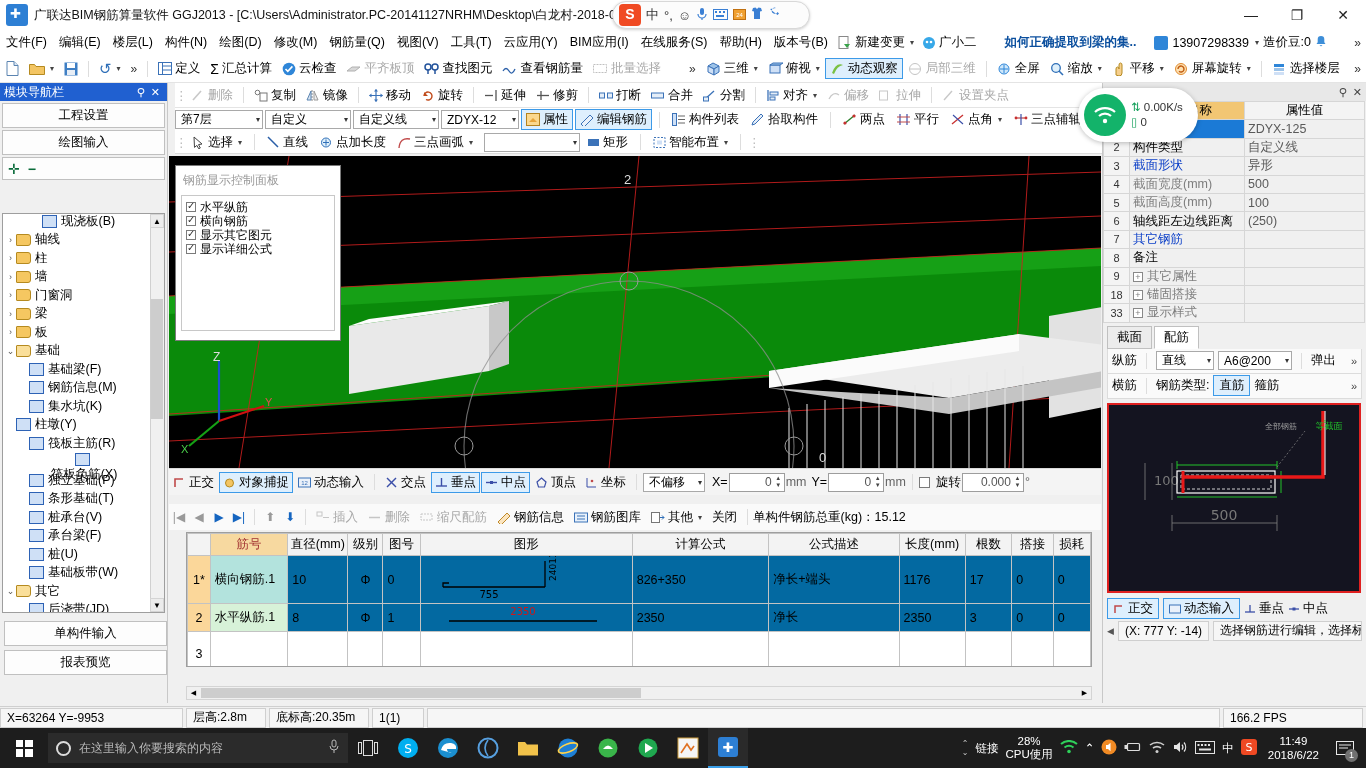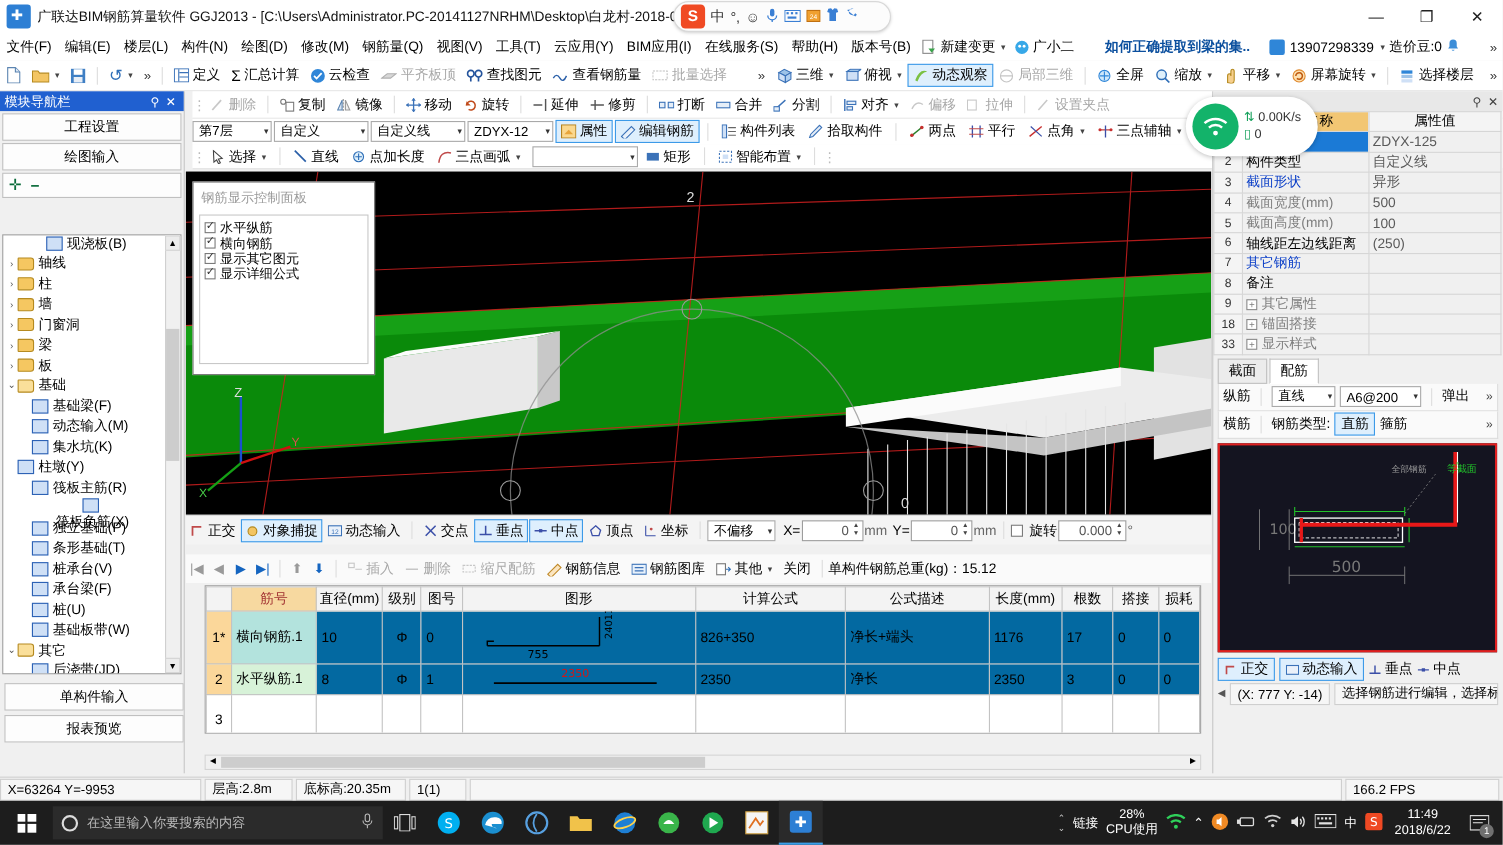--- a/index.html
+++ b/index.html
@@ -585,21 +585,21 @@
     <div class="sep-v"></div>
     <div class="tb-item dis">
       <svg width="14" height="13" viewBox="0 0 14 13">
           <path d="M2 11 l8 -9" stroke="#c8c8c8" stroke-width="1.4"></path>
         </svg>
       <span>设置夹点</span>
     </div>
   </div>
 
   <div class="tbar3">
-    <div class="cbox" style="width:72px">
+    <div class="cbox" style="width:88px">
       <span class="cv">第7层</span>
       <span class="ca">▾</span>
     </div>
     <div class="cbox" style="width:86px">
       <span class="cv">自定义</span>
       <span class="ca">▾</span>
     </div>
     <div class="cbox" style="width:86px">
       <span class="cv">自定义线</span>
       <span class="ca">▾</span>
@@ -791,21 +791,21 @@
             <span>基础</span>
           </div>
           <div class="tnode" style="padding-left: 15px;">
             <span class="tw"></span>
             <span class="licon"></span>
             <span>基础梁(F)</span>
           </div>
           <div class="tnode" style="padding-left: 15px;">
             <span class="tw"></span>
             <span class="licon"></span>
-            <span>动态输入(M)</span>
+            <span>钢筋信息(M)</span>
           </div>
           <div class="tnode" style="padding-left: 15px;">
             <span class="tw"></span>
             <span class="licon"></span>
             <span>集水坑(K)</span>
           </div>
           <div class="tnode" style="padding-left: 2px;">
             <span class="tw"></span>
             <span class="licon"></span>
             <span>柱墩(Y)</span>

